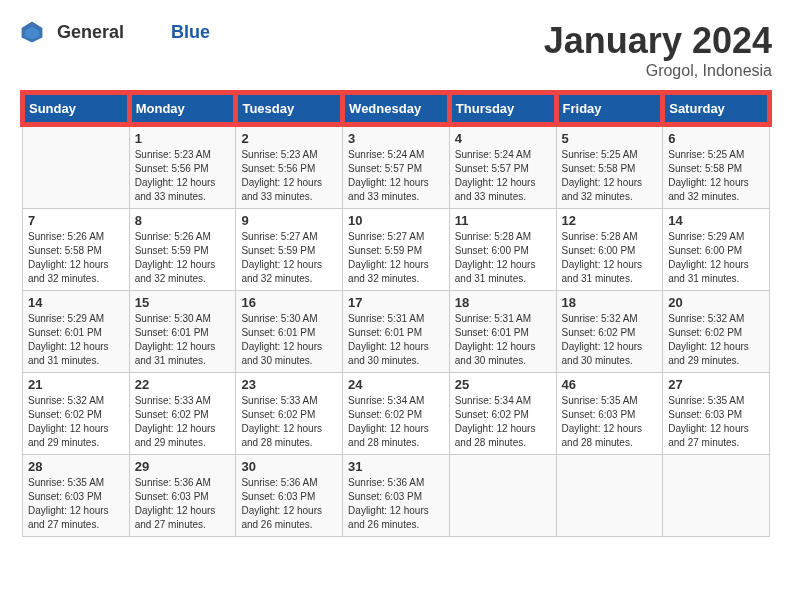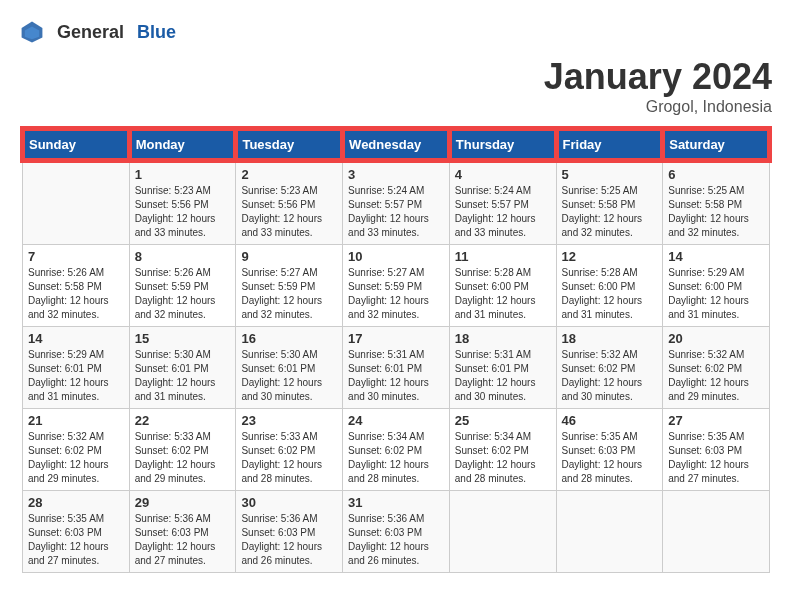--- a/index.html
+++ b/index.html
@@ -23,28 +23,28 @@
     }
     .logo-text-general {
       font-size: 18px;
       font-weight: bold;
       color: #333;
     }
     .logo-text-blue {
       font-size: 18px;
       font-weight: bold;
       color: #1a5ba6;
+      margin-left: 34px;
     }
     .logo-icon {
       width: 24px;
       height: 24px;
     }
     .title-block {
       text-align: right;
-      margin-top: 36px;
     }
     .month-title {
       font-size: 36px;
       font-weight: bold;
       color: #333;
     }
     .location-title {
       font-size: 16px;
       color: #555;
     }

